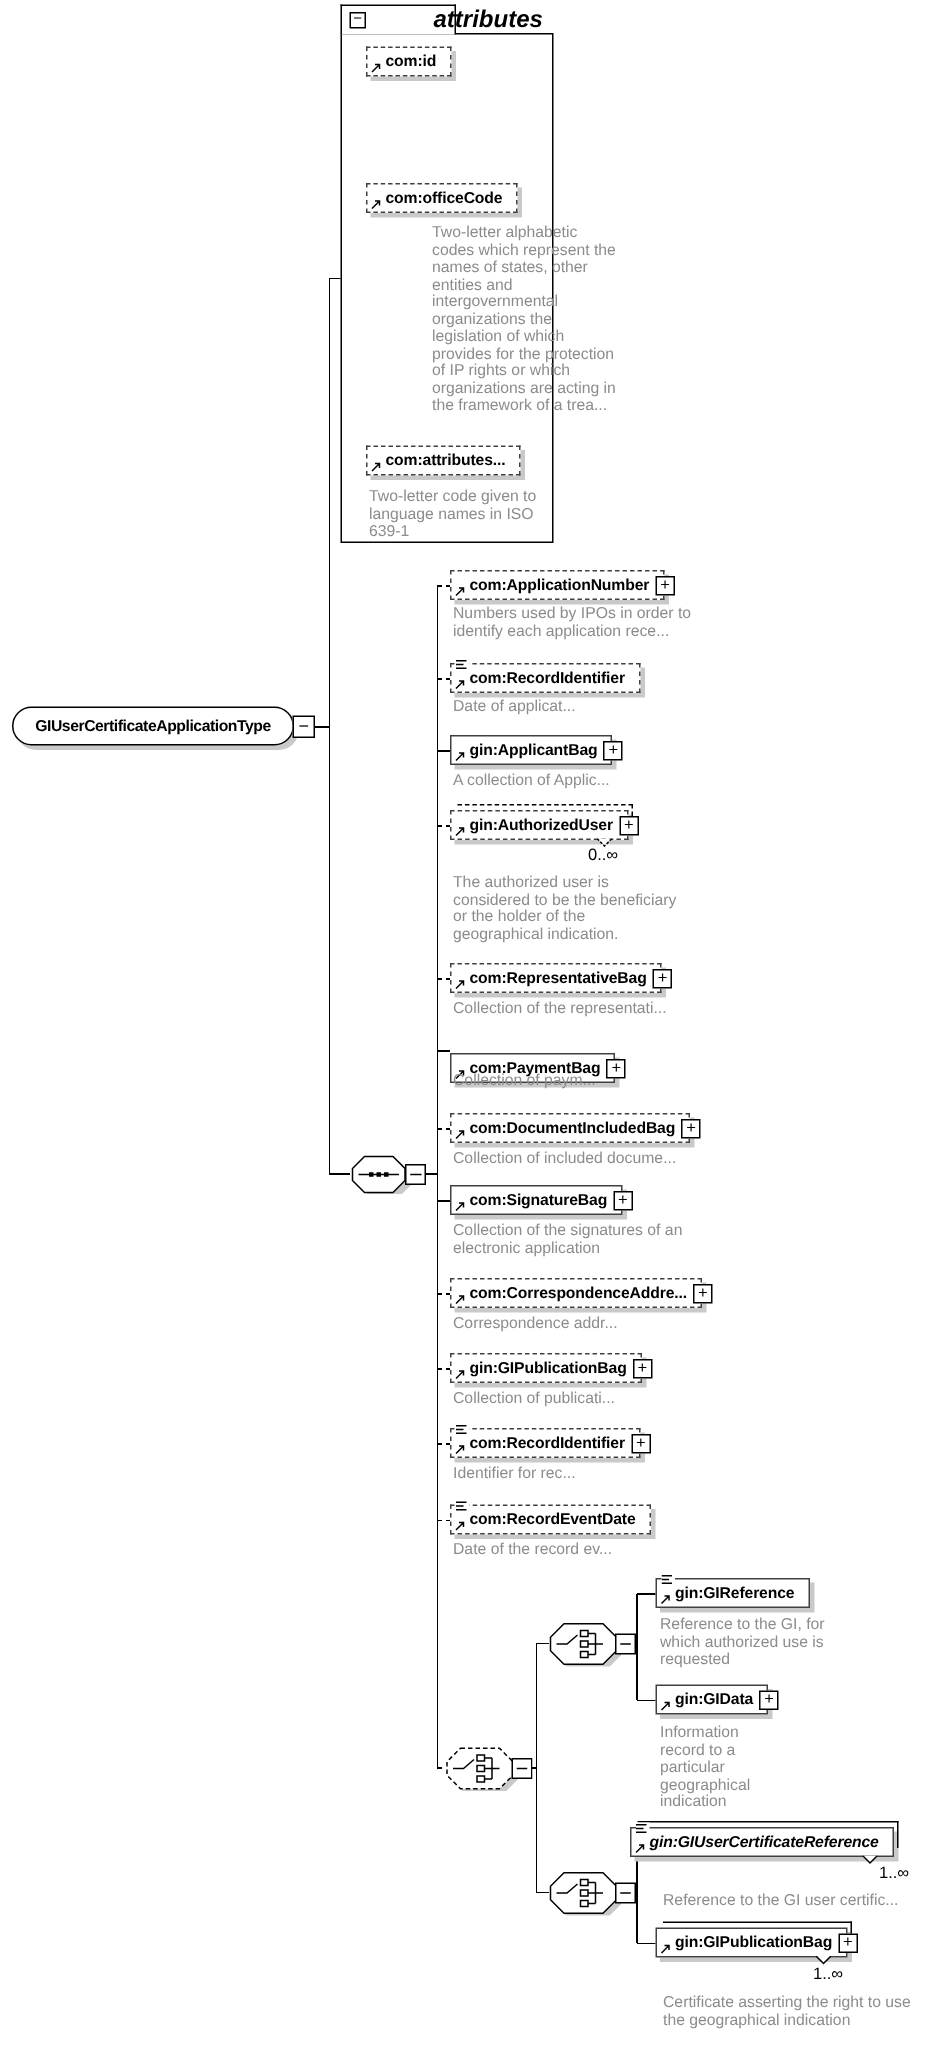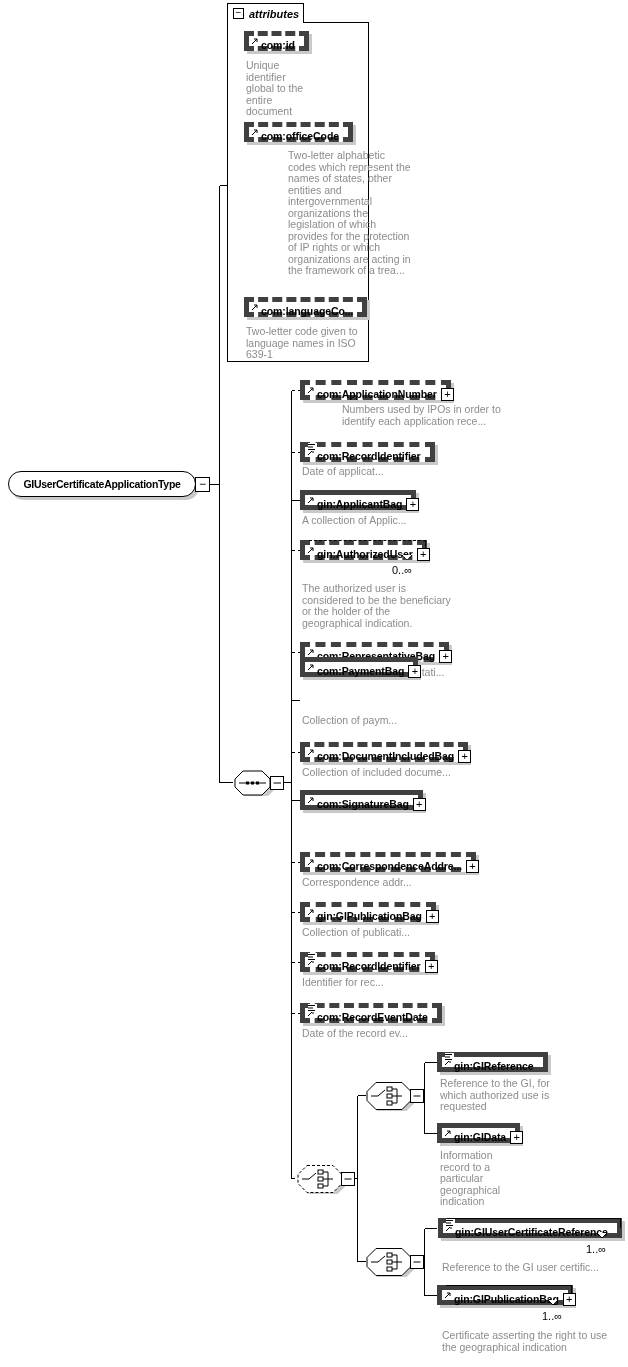--- a/index.html
+++ b/index.html
@@ -3,21 +3,21 @@
 <meta charset="utf-8">
 <style>
   html,body{margin:0;padding:0;background:#fff;}
   #canvas{position:relative;width:628px;height:1367px;background:#fff;overflow:hidden;
           font-family:"Liberation Sans",sans-serif;}
   svg{display:block;}
   #connectors{position:absolute;left:0;top:0;}
 
   
   .el{position:absolute;box-sizing:border-box;height:20px;line-height:18px;background:#fff;
-      border:5px solid #404040;box-shadow:3px 3px 0 #c9c9c9;padding:0 9px 0 12px;
+      border:1px solid #404040;box-shadow:3px 3px 0 #c9c9c9;padding:0 9px 0 12px;
       white-space:nowrap;font-weight:bold;font-size:10.5px;color:#000;letter-spacing:-0.1px;}
   .el.dashed{border-style:dashed;}
   .ref{position:absolute;left:2px;bottom:1px;}
   .tlines{position:absolute;left:3px;top:-4px;background:#fff;}
   .pm{position:absolute;right:-8px;top:3px;box-sizing:border-box;width:13px;height:13px;
       border:1px solid #000;background:#fff;font-size:11px;line-height:10px;text-align:center;
       font-weight:normal;}
   .echo{position:absolute;top:-5px;left:4px;width:100%;height:100%;box-sizing:border-box;
         border-top:1px solid #000;border-right:1px solid #000;pointer-events:none;}
   .dashed .echo{border-top-style:dashed;border-right-style:dashed;}
@@ -28,21 +28,21 @@
   .card{position:absolute;font-size:11px;color:#000;white-space:nowrap;}
 
   
   .frame{position:absolute;left:227px;top:22px;width:142px;height:340px;border:1px solid #000;
          box-sizing:border-box;background:#fff;}
   .tab{position:absolute;left:227px;top:3px;width:77px;height:20px;box-sizing:border-box;
        border:1px solid #000;border-bottom:none;background:#fff;display:flex;align-items:center;
        gap:5px;padding:0 5px;z-index:2;}
   .tab .mini{box-sizing:border-box;width:11px;height:11px;border:1px solid #000;font-size:10px;
              line-height:8px;text-align:center;flex:0 0 auto;}
-  .tab .tlabel{font-style:italic;font-weight:bold;font-size:11px;}
+  .tab .tlabel{font-style:italic;font-weight:bold;font-size:16px;margin-left:40px;}
 
   
   .root{position:absolute;left:8px;top:471px;width:188px;height:26px;box-sizing:border-box;
         border:1px solid #000;border-radius:13px;background:#fff;box-shadow:3px 3px 0 #c9c9c9;
         font-weight:bold;font-size:10.5px;letter-spacing:-0.3px;line-height:24px;
         text-align:center;overflow:hidden;}
   .rootpm{position:absolute;left:195px;top:477px;box-sizing:border-box;width:15px;height:15px;
           border:1px solid #000;background:#fff;font-size:12px;line-height:12px;text-align:center;}
   .comp{position:absolute;}
 </style>
@@ -70,35 +70,34 @@
     <div class="mini">−</div>
     <span class="tlabel">attributes</span>
   </div>
 
   <div class="el dashed" style="left:244px;top:31px;">
     <svg class="ref" width="8" height="8">
         <path d="M1 7 L6 2 M3 2 H6 V5" stroke="#000" fill="none"></path>
       </svg>
     <span>com:id</span>
   </div>
-  <div class="desc" style="left:246px;top:60px;width:60px;">Unique identifier global to the entire document</div>
 
   <div class="el dashed" style="left:244px;top:122px;">
     <svg class="ref" width="8" height="8">
         <path d="M1 7 L6 2 M3 2 H6 V5" stroke="#000" fill="none"></path>
       </svg>
     <span>com:officeCode</span>
   </div>
   <div class="desc" style="left:246px;top:150px;width:126px;margin-left:42px;">Two-letter alphabetic codes which represent the names of states, other entities and intergovernmental organizations the legislation of which provides for the protection of IP rights or which organizations are acting in the framework of a trea...</div>
 
   <div class="el dashed" style="left:244px;top:297px;">
     <svg class="ref" width="8" height="8">
         <path d="M1 7 L6 2 M3 2 H6 V5" stroke="#000" fill="none"></path>
       </svg>
-    <span>com:languageCo...</span>
+    <span>com:attributes...</span>
   </div>
   <div class="desc" style="left:246px;top:326px;width:124px;">Two-letter code given to language names in ISO 639-1</div>
 
   <div class="root">GIUserCertificateApplicationType</div>
   <div class="rootpm">−</div>
 
   <div class="comp" style="left:233px;top:770px;">
     <svg width="52" height="26">
       <polygon points="12,4 32,4 40,12 40,20 32,28 12,28 4,20 4,12" transform="translate(-1,-3)" fill="#c9c9c9" stroke="none" opacity="0"></polygon>
       <polygon points="12,4 32,4 40,12 40,20 32,28 12,28 4,20 4,12" fill="#c9c9c9" stroke="none" transform="translate(0,0) translate(2,0)" opacity="0"></polygon>
@@ -116,21 +115,21 @@
     </svg>
   </div>
 
   <div class="el dashed" style="left:300px;top:380px;">
     <svg class="ref" width="8" height="8">
         <path d="M1 7 L6 2 M3 2 H6 V5" stroke="#000" fill="none"></path>
       </svg>
     <span>com:ApplicationNumber</span>
     <div class="pm">+</div>
   </div>
-  <div class="desc" style="left:302px;top:404px;width:170px;margin-left:40px;">Numbers used by IPOs in order to identify each application rece...</div>
+  <div class="desc" style="left:302px;top:404px;width:170px;">Numbers used by IPOs in order to identify each application rece...</div>
 
   <div class="el dashed" style="left:300px;top:442px;">
     <svg class="ref" width="8" height="8">
         <path d="M1 7 L6 2 M3 2 H6 V5" stroke="#000" fill="none"></path>
       </svg>
     <svg class="tlines" width="9" height="8">
         <path d="M0 1.5 H7 M0 4 H5 M0 6.5 H7" stroke="#000"></path>
       </svg>
     <span>com:RecordIdentifier</span>
   </div>
@@ -161,21 +160,21 @@
 
   <div class="el dashed" style="left:300px;top:642px;">
     <svg class="ref" width="8" height="8">
         <path d="M1 7 L6 2 M3 2 H6 V5" stroke="#000" fill="none"></path>
       </svg>
     <span>com:RepresentativeBag</span>
     <div class="pm">+</div>
   </div>
   <div class="desc nowrap" style="left:302px;top:667px;">Collection of the representati...</div>
 
-  <div class="el" style="left:300px;top:657px;">
+  <div class="el" style="left:300px;top:702px;">
     <svg class="ref" width="8" height="8">
         <path d="M1 7 L6 2 M3 2 H6 V5" stroke="#000" fill="none"></path>
       </svg>
     <span>com:PaymentBag</span>
     <div class="pm">+</div>
   </div>
   <div class="desc nowrap" style="left:302px;top:715px;">Collection of paym...</div>
 
   <div class="el dashed" style="left:300px;top:742px;">
     <svg class="ref" width="8" height="8">
@@ -186,20 +185,21 @@
   </div>
   <div class="desc nowrap" style="left:302px;top:767px;">Collection of included docume...</div>
 
   <div class="el" style="left:300px;top:790px;">
     <svg class="ref" width="8" height="8">
         <path d="M1 7 L6 2 M3 2 H6 V5" stroke="#000" fill="none"></path>
       </svg>
     <span>com:SignatureBag</span>
     <div class="pm">+</div>
   </div>
+  <div class="desc" style="left:302px;top:815px;width:155px;">Collection of the signatures of an electronic application</div>
 
   <div class="el dashed" style="left:300px;top:852px;">
     <svg class="ref" width="8" height="8">
         <path d="M1 7 L6 2 M3 2 H6 V5" stroke="#000" fill="none"></path>
       </svg>
     <span>com:CorrespondenceAddre...</span>
     <div class="pm">+</div>
   </div>
   <div class="desc nowrap" style="left:302px;top:877px;">Correspondence addr...</div>
 
@@ -296,21 +296,21 @@
         <rect x="21" y="6" width="5" height="4" fill="#fff"></rect>
         <rect x="21" y="13" width="5" height="4" fill="#fff"></rect>
         <rect x="21" y="20" width="5" height="4" fill="#fff"></rect>
         <path d="M26 8 H31 M26 15 H36 M26 22 H31 M31 8 V22"></path>
       </g>
       <rect x="44.5" y="8.5" width="13" height="13" fill="#fff" stroke="#000"></rect>
       <path d="M47.5 15 H54.5" stroke="#000"></path>
     </svg>
   </div>
 
-  <div class="el" style="left:438px;top:1218px;">
+  <div class="el" style="left:420px;top:1218px;font-style:italic;">
     <div class="echo"></div>
     <svg class="ref" width="8" height="8">
         <path d="M1 7 L6 2 M3 2 H6 V5" stroke="#000" fill="none"></path>
       </svg>
     <svg class="tlines" width="9" height="8">
         <path d="M0 1.5 H7 M0 4 H5 M0 6.5 H7" stroke="#000"></path>
       </svg>
     <span>gin:GIUserCertificateReference</span>
     <svg class="chev" width="10" height="6">
         <path d="M0 0 L5 5 L10 0" stroke="#000" fill="#fff"></path>

